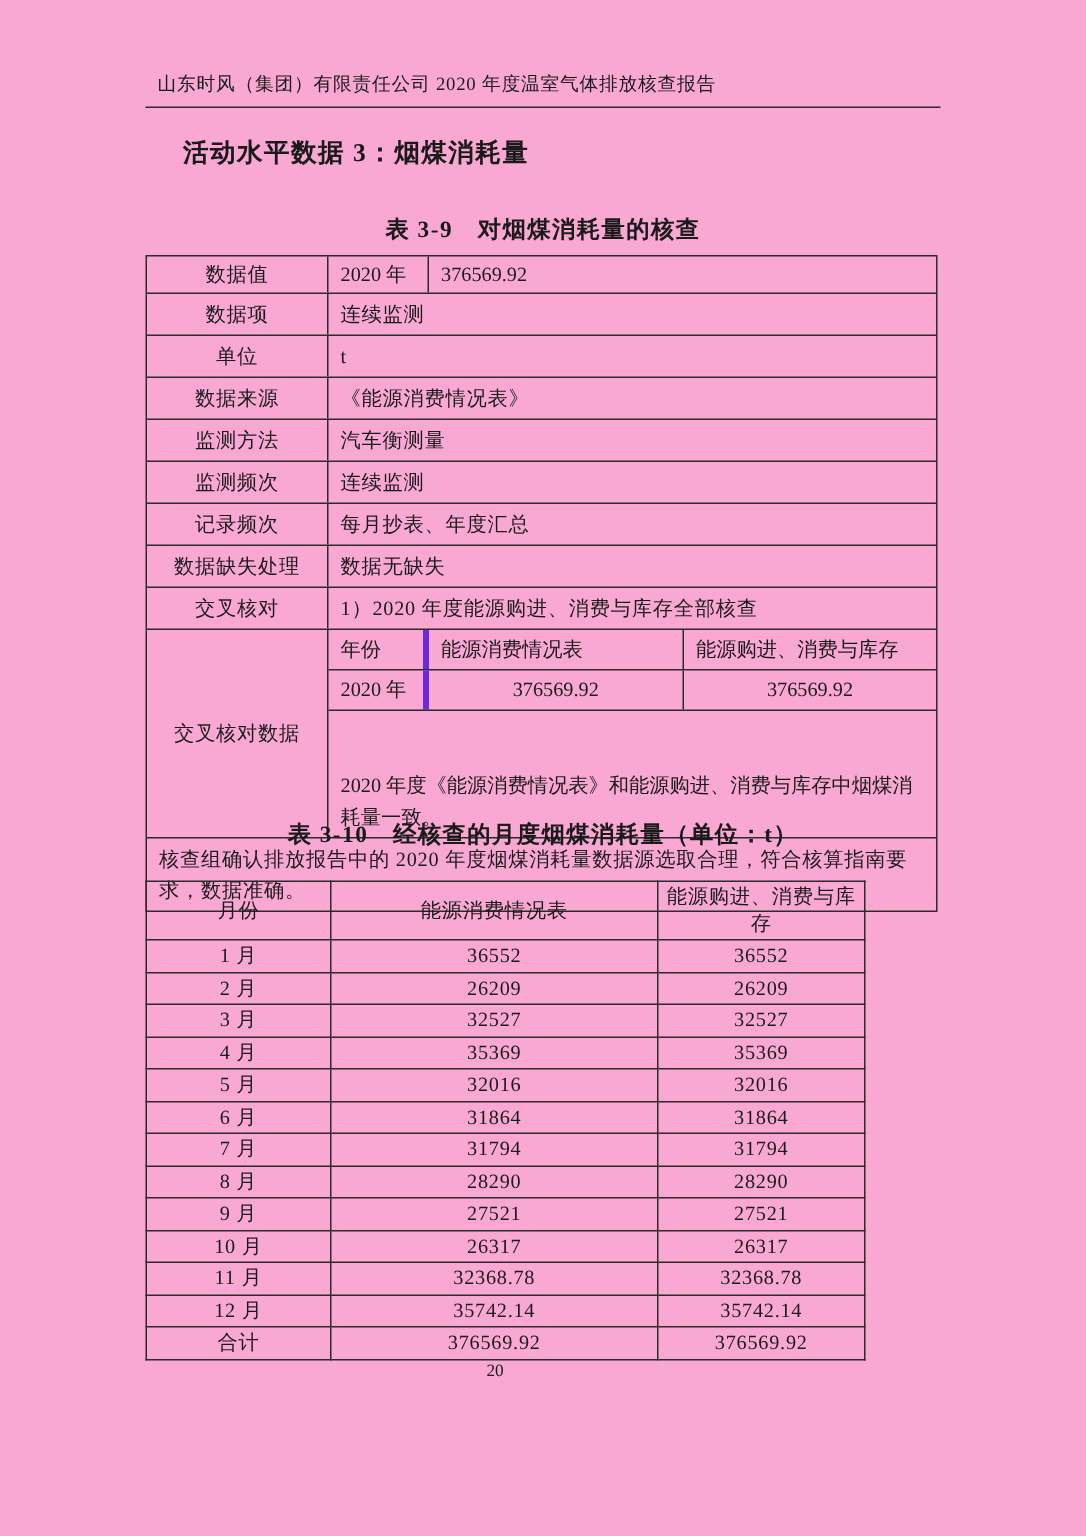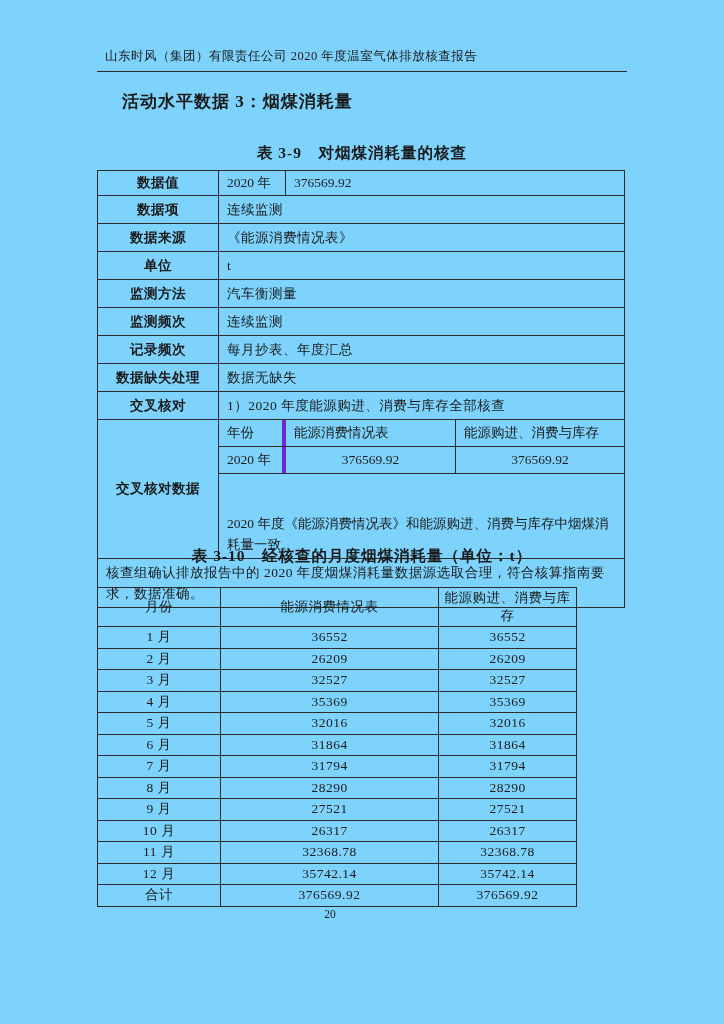--- a/index.html
+++ b/index.html
@@ -1,19 +1,19 @@
 <!DOCTYPE html>
 <html><head>
 <meta charset="utf-8">
 <style>
   html,body{margin:0;padding:0;background:#e8e8e8;}
   .page{
     position:relative;
     width:724px;height:1024px;
-    background:#7dd3fc;
+    background:#f9a8d4;
     font-family:"Liberation Serif","DejaVu Serif",serif;
     color:#1a1a1a;
     overflow:hidden;
   }
   
   .doc-header{
     position:absolute;left:97px;width:530px;top:48px;
     font-size:12.5px;letter-spacing:0.5px;
     padding:0 0 6px 8px;box-sizing:border-box;
     border-bottom:1.5px solid #2b2b2b;
@@ -35,21 +35,21 @@
     position:absolute;left:97px;top:170px;width:528px;
     border:1.6px solid #2b2b2b;box-sizing:border-box;
     font-size:13.5px;
   }
   .t9-row{display:flex;align-items:stretch;}
   .t9-row + .t9-row{border-top:1px solid #2b2b2b;}
   .t9-label{
     width:120px;flex:0 0 120px;
     border-right:1px solid #2b2b2b;
     display:flex;align-items:center;justify-content:center;
-    font-weight:bold;text-align:center;letter-spacing:0.5px;
+    font-weight:normal;text-align:center;letter-spacing:0.5px;
   }
   .t9-content{
     flex:1;display:flex;align-items:center;
     padding:3px 8px;min-height:21px;letter-spacing:0.5px;
   }
   .t9-plain{min-height:27px;box-sizing:border-box;}
   .cell-split{flex:1;display:flex;align-items:stretch;}
   .cell-year{
     width:67px;flex:0 0 67px;border-right:1px solid #2b2b2b;
     display:flex;align-items:center;padding:3px 8px;box-sizing:border-box;
@@ -107,27 +107,27 @@
         <div class="cell-rest">376569.92</div>
       </div>
     </div>
 
     <div class="t9-row">
       <div class="t9-label">数据项</div>
       <div class="t9-content t9-plain">连续监测</div>
     </div>
 
     <div class="t9-row">
+      <div class="t9-label">单位</div>
+      <div class="t9-content t9-plain">t</div>
+    </div>
+
+    <div class="t9-row">
       <div class="t9-label">数据来源</div>
       <div class="t9-content t9-plain">《能源消费情况表》</div>
-    </div>
-
-    <div class="t9-row">
-      <div class="t9-label">单位</div>
-      <div class="t9-content t9-plain">t</div>
     </div>
 
     <div class="t9-row">
       <div class="t9-label">监测方法</div>
       <div class="t9-content t9-plain">汽车衡测量</div>
     </div>
 
     <div class="t9-row">
       <div class="t9-label">监测频次</div>
       <div class="t9-content t9-plain">连续监测</div>

